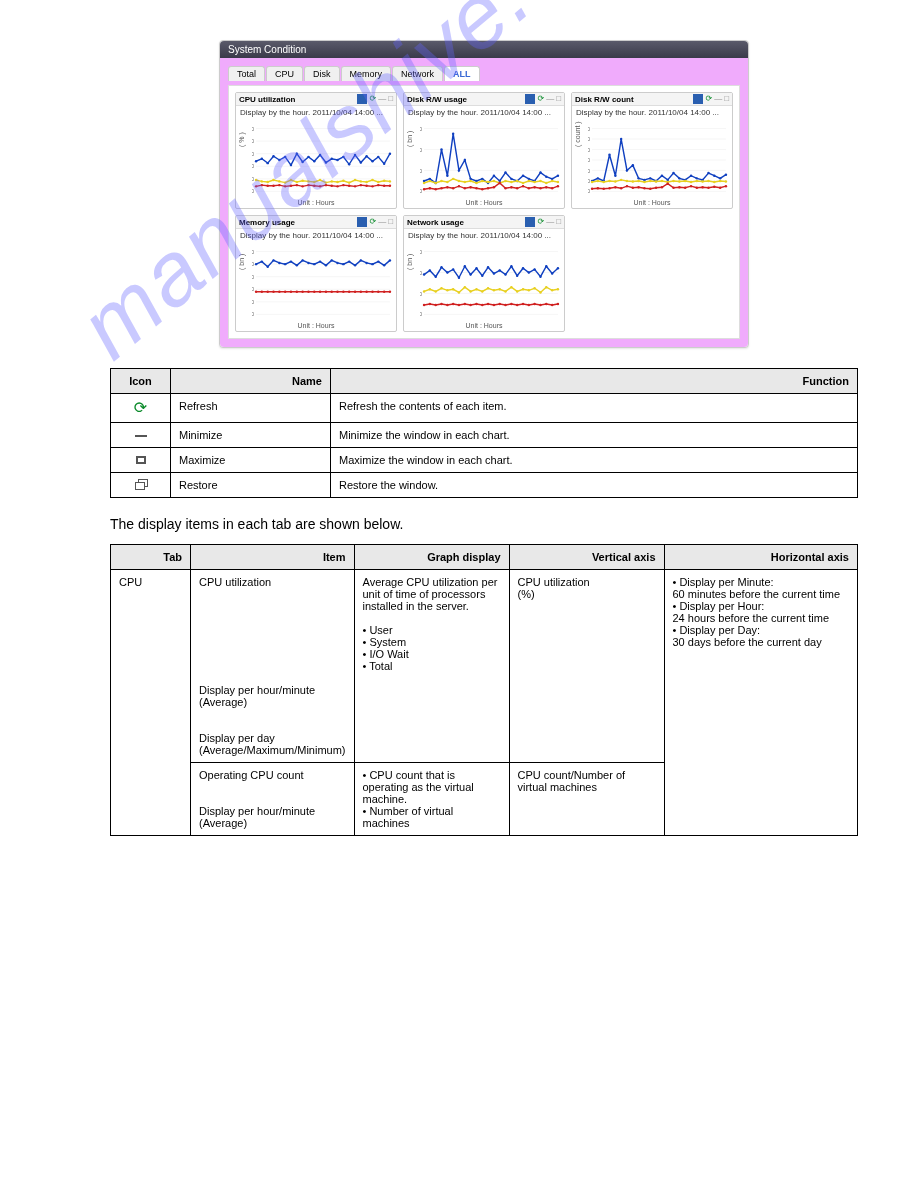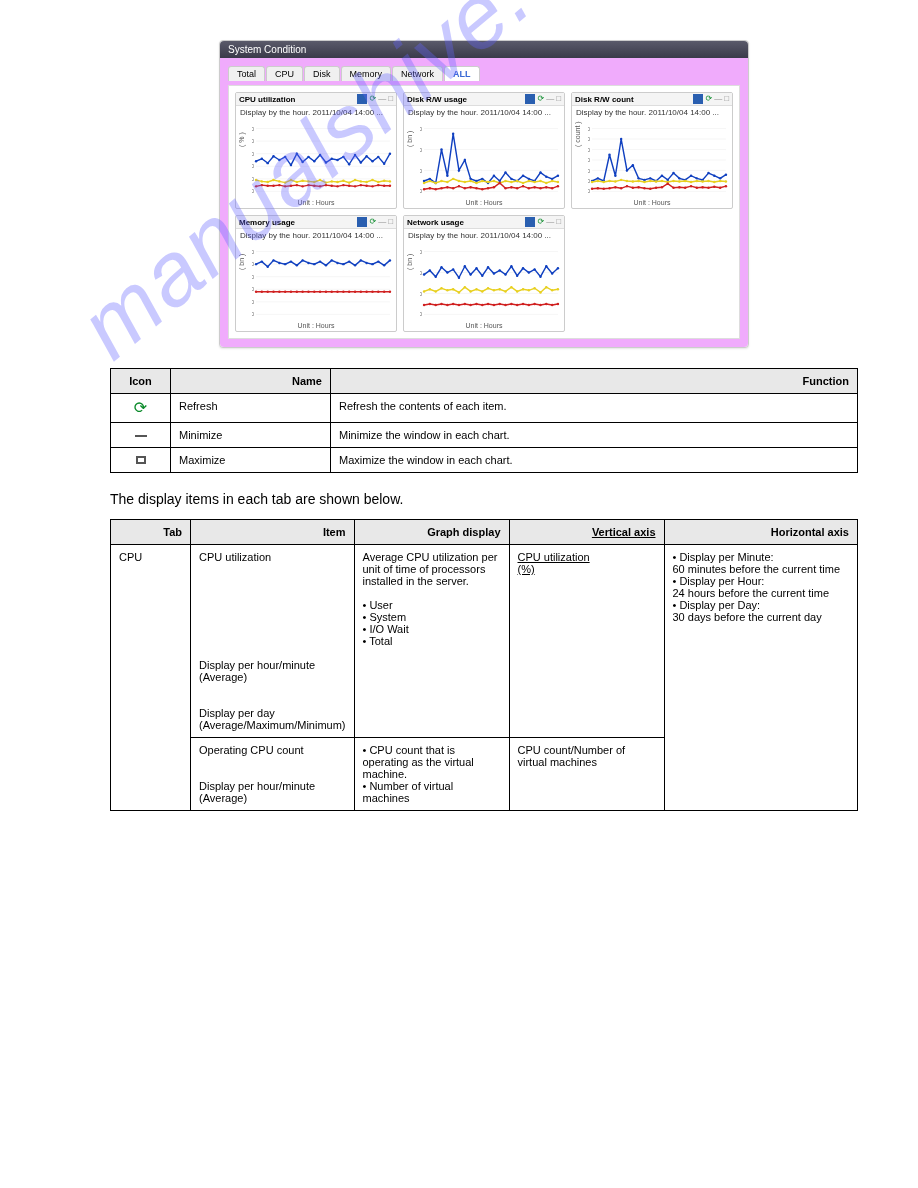--- a/index.html
+++ b/index.html
@@ -85,21 +85,21 @@
   .ico-min { display:inline-block; width:12px; height:2px; background:#555; vertical-align:middle;}
   .ico-max { display:inline-block; width:10px; height:8px; border:2px solid #555;}
   .ico-restore { position:relative; display:inline-block; width:12px; height:10px;}
   .ico-restore::before{content:"";position:absolute;top:0;left:3px;width:8px;height:6px;border:1.5px solid #555;background:#fff;}
   .ico-restore::after{content:"";position:absolute;top:3px;left:0;width:8px;height:6px;border:1.5px solid #555;background:#fff;}
   .section-text { margin:12px 0; font-size:14px;}
   
   .t2 th:nth-child(1),.t2 td:nth-child(1){width:80px;margin-left:20px;}
   .t2 th:nth-child(2),.t2 td:nth-child(2){width:155px;}
   .t2 th:nth-child(3),.t2 td:nth-child(3){width:155px;margin-top:24px;}
-  .t2 th:nth-child(4),.t2 td:nth-child(4){width:120px;text-decoration:underline;}
+  .t2 th:nth-child(4),.t2 td:nth-child(4){width:120px;}
 </style>
 </head>
 <body>
 
 <div class="page">
   <div class="watermark">manualshive.com</div>
 
   <div class="panel">
     <div class="panel-header">System Condition</div>
     <div class="panel-body">
@@ -627,20 +627,25 @@
       <tr>
         <td class="col-icon"><span class="ico-min"></span></td>
         <td>Minimize</td>
         <td>Minimize the window in each chart.</td>
       </tr>
       <tr>
         <td class="col-icon"><span class="ico-max"></span></td>
         <td>Maximize</td>
         <td>Maximize the window in each chart.</td>
       </tr>
+      <tr>
+        <td class="col-icon"><span class="ico-restore"></span></td>
+        <td>Restore</td>
+        <td>Restore the window.</td>
+      </tr>
     </tbody>
   </table>
 
   <div class="section-text">The display items in each tab are shown below.</div>
 
   <table class="t2">
     <thead>
       <tr>
         <th>Tab</th>
         <th>Item</th>

